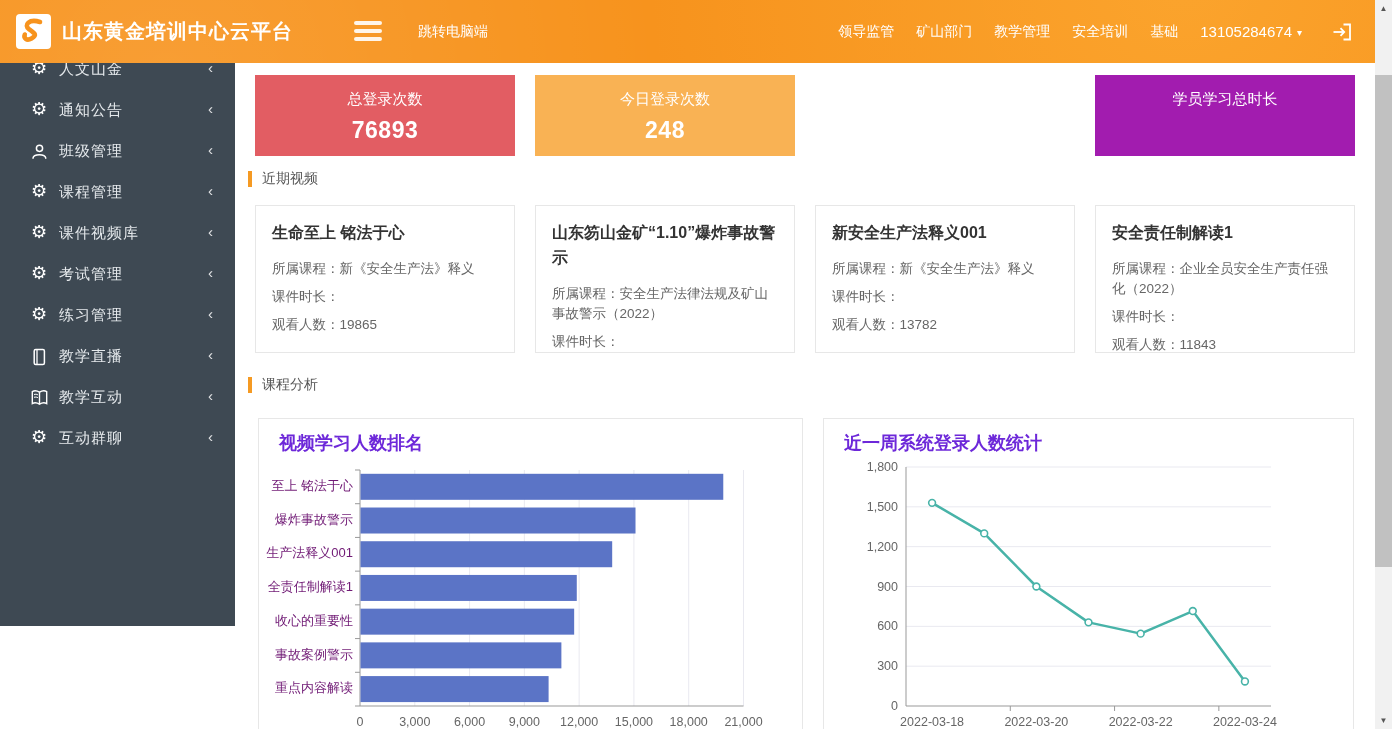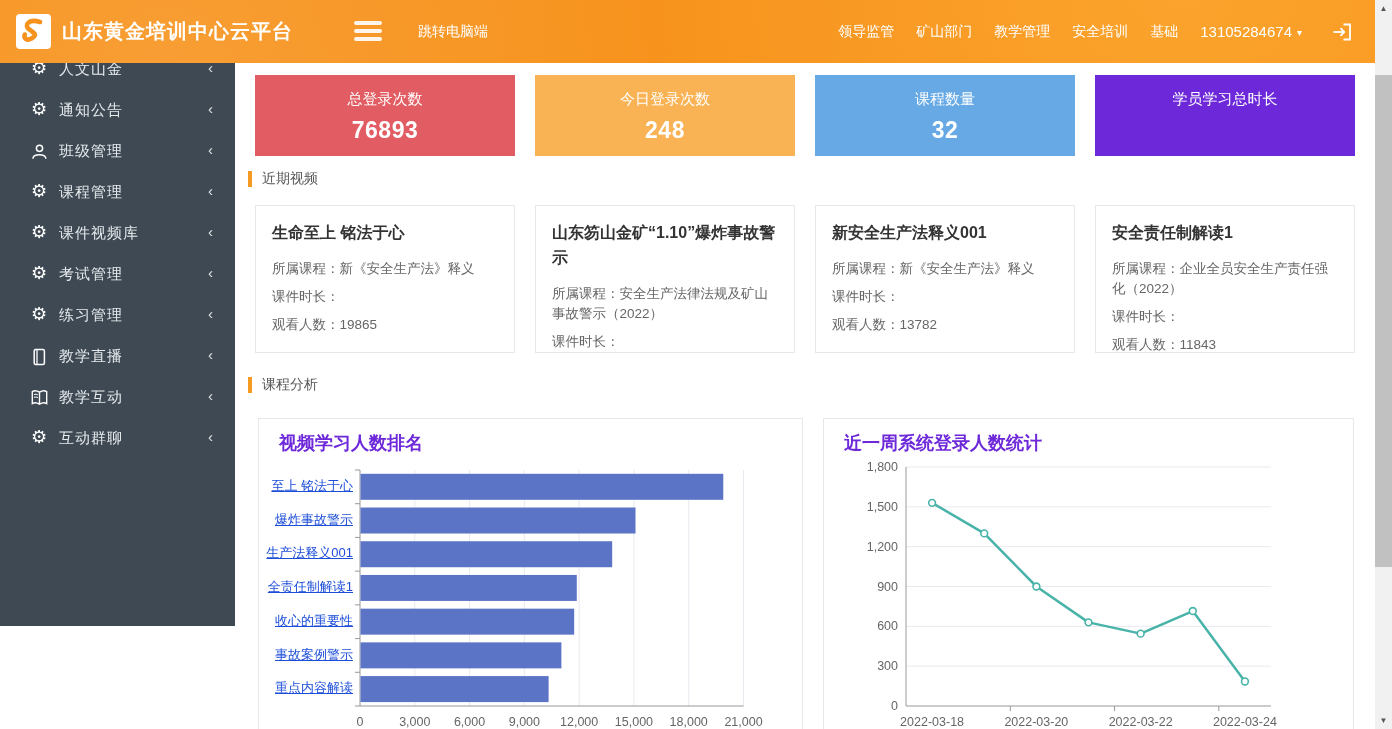--- a/index.html
+++ b/index.html
@@ -36,41 +36,41 @@
 
   
   #main { position:absolute; left:235px; top:63px; width:1140px; height:666px; background:#fff; }
 
   .stat-card { position:absolute; top:12px; width:260px; height:81px; color:#fff; text-align:center; padding-top:15px; }
   .stat-label { font-size:15px; }
   .stat-value { font-size:23px; font-weight:bold; margin-top:8px; letter-spacing:.5px; }
   .stat-0 { left:20px;  background:#e25d63; }
   .stat-1 { left:300px; background:#f9b254; }
   .stat-2 { left:580px; background:#66a9e5; }
-  .stat-3 { left:860px; background:#6d28d9;font-family:Liberation Mono, monospace; }
+  .stat-3 { left:860px; background:#a21caf;font-family:Liberation Mono, monospace; }
 
   .section-title { position:absolute; left:13px; height:20px; }
   .section-bar { display:inline-block; width:4px; height:16px; background:#f59a23; vertical-align:middle; }
   .section-text { font-size:14px; color:#555; margin-left:10px; vertical-align:middle; }
   #section-videos { top:106px; }
   #section-analysis { top:312px; }
 
   .vcard { position:absolute; top:142px; width:260px; height:148px; border:1px solid #e7e7e7;
     background:#fff; padding:14px 16px 0 16px; overflow:visible; cursor:pointer; }
   .vcard-0 { left:20px; } .vcard-1 { left:300px; } .vcard-2 { left:580px; } .vcard-3 { left:860px; }
   .vcard h3 { font-size:16px; line-height:25px; color:#333; margin-bottom:14px; font-weight:bold; }
   .vcard p { font-size:13.5px; line-height:20px; color:#666; margin-bottom:8px; }
 
   .chart-card { position:absolute; top:355px; height:374px; border:1px solid #e7e7e7; background:#fff; }
   #bar-card  { left:23px;  width:545px; }
   #line-card { left:588px; width:531px; }
   .chart-title { position:absolute; left:20px; top:12px; font-size:18px; font-weight:bold; color:#6d28d9; }
   .chart-svg { position:absolute; left:0; top:0; }
   .bar-cat-label { position:absolute; left:0; width:94px; height:20px; overflow:hidden;
-    direction:rtl; white-space:nowrap; font-size:13px; color:#1d4ed8; text-align:right;text-decoration:underline; }
+    direction:rtl; white-space:nowrap; font-size:13px; color:#701a75; text-align:right; }
 
   
   #scrollbar { position:absolute; right:0; top:0; width:17px; height:729px; background:#f1f1f1; z-index:50; }
   .sb-btn { position:absolute; left:0; width:17px; height:17px; color:#555; font-size:8px;
     text-align:center; line-height:17px; cursor:pointer; }
   #sb-up { top:0; } #sb-down { bottom:0; }
   #sb-thumb { position:absolute; left:0; top:75px; width:17px; height:492px; background:#c1c1c1; cursor:pointer; }
 </style>
 </head>
 <body>
@@ -134,24 +134,20 @@
 
   <div id="main">
 
     <div class="stat-card stat-0">
       <div class="stat-label">总登录次数</div>
       <div class="stat-value">76893</div>
     </div>
     <div class="stat-card stat-1">
       <div class="stat-label">今日登录次数</div>
       <div class="stat-value">248</div>
-    </div>
-    <div class="stat-card stat-2">
-      <div class="stat-label">课程数量</div>
-      <div class="stat-value">32</div>
     </div>
     <div class="stat-card stat-3">
       <div class="stat-label">学员学习总时长</div>
     </div>
 
     <div class="section-title" id="section-videos">
       <span class="section-bar"></span><span class="section-text">近期视频</span>
     </div>
 
     <div class="vcard vcard-0">

